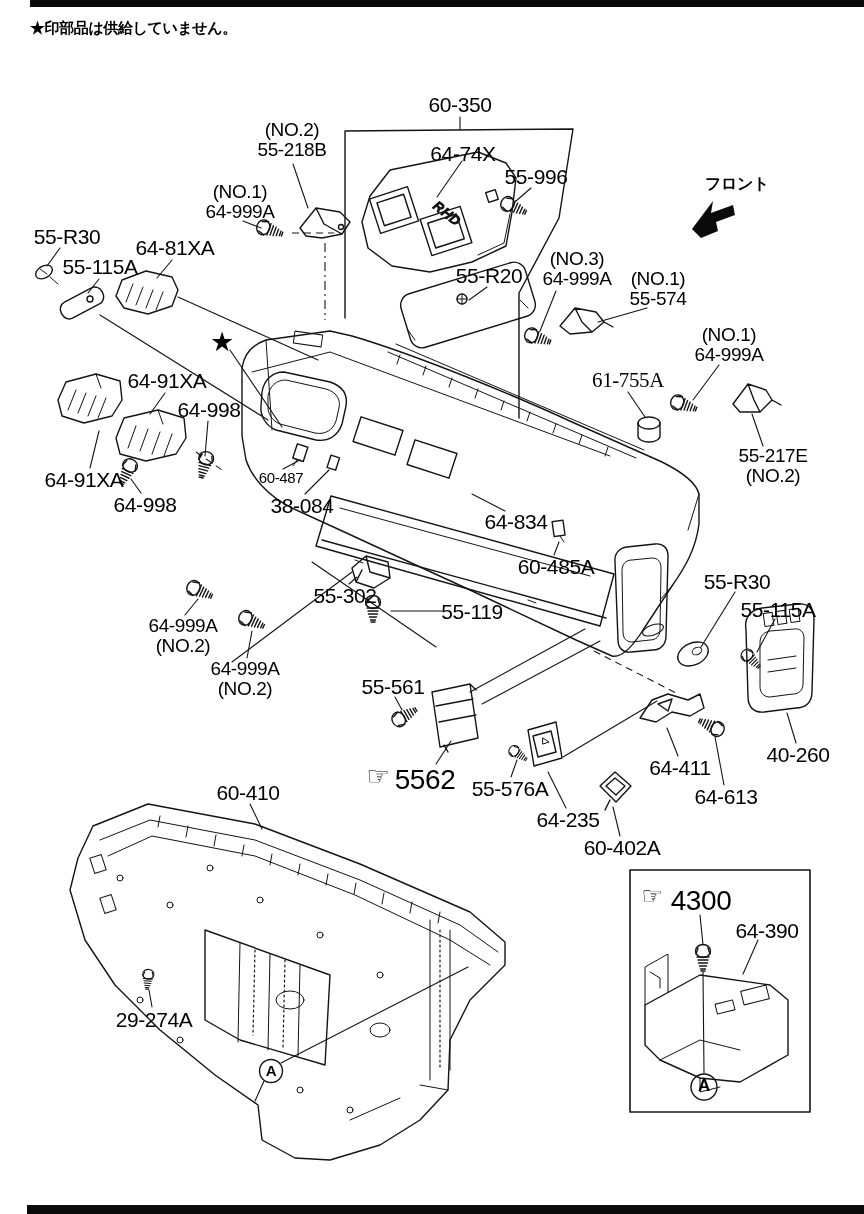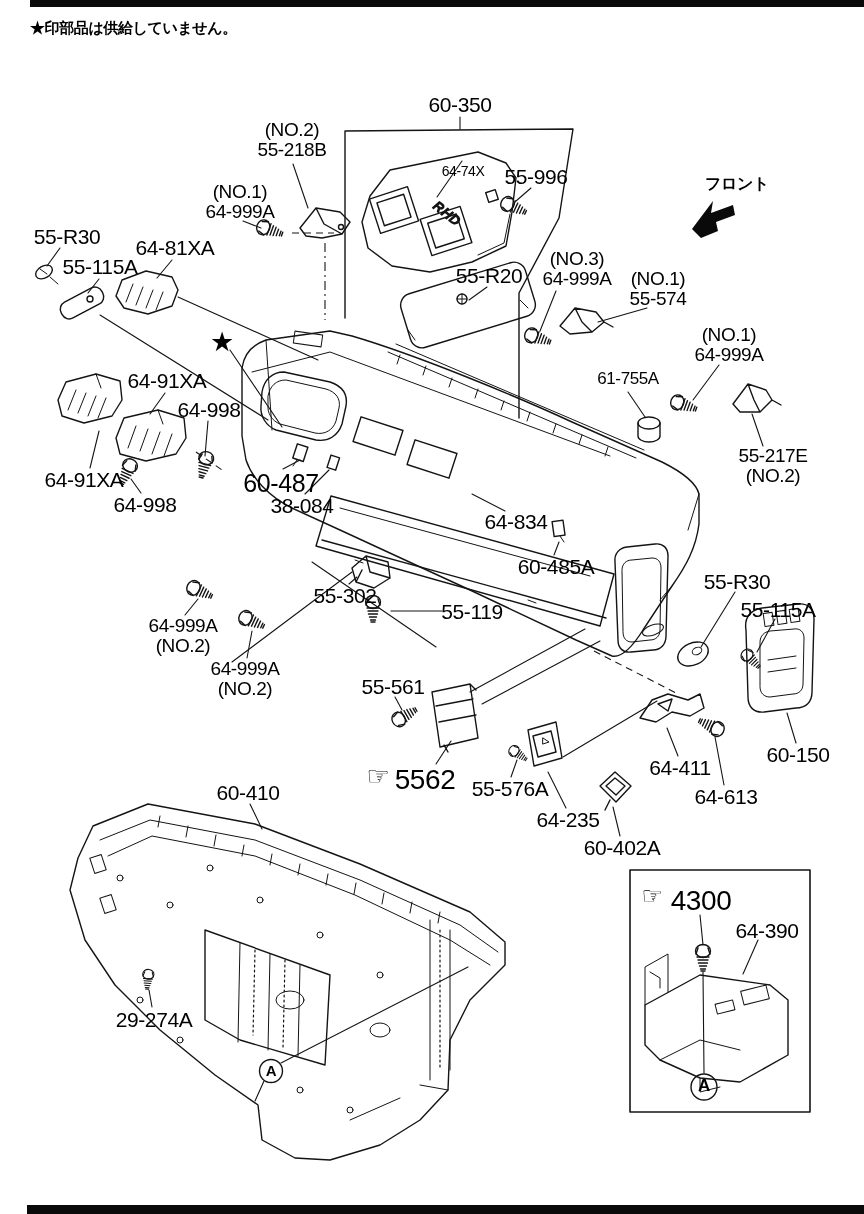--- a/index.html
+++ b/index.html
@@ -216,64 +216,64 @@
       <path class="leader" d="M460,117 L460,129 M462,161 L437,197 M531,188 L516,201 M293,164 L308,208 M243,221 L261,228 M60,248 L47,266 M99,279 L88,293 M172,260 L157,278 M487,287 L469,300 M556,291 L540,331 M647,308 L598,322 M719,365 L693,400 M628,392 L645,417 M763,446 L752,414 M165,393 L150,414 M208,421 L205,456 M90,468 L99,431 M141,493 L131,479 M283,469 L300,460 M305,494 L329,470 M505,511 L472,494 M554,555 L559,542 M349,584 L357,577 M442,611 L391,611 M185,615 L198,599 M247,658 L252,631 M395,697 L402,710 M436,764 L451,741 M511,777 L517,760 M566,808 L548,772 M620,836 L613,807 M735,592 L701,647 M775,619 L757,652 M796,743 L787,713 M678,756 L667,728 M724,785 L715,737 M250,804 L262,829 M152,1007 L149,990 M700,915 L703,945 M758,940 L743,974 M230,350 L282,427"></path>
       <path class="leader" d="M100,315 L268,420 M178,297 L318,360 M470,692 L585,629 M482,704 L600,641 M352,572 L232,662 M312,562 L436,647 M563,757 L657,701 M281,1063 L468,967 M264,1081 L255,1101 M703,972 L704,1073"></path>
       <path class="dashed" d="M292,233 L334,233 M196,452 L222,470 M594,651 L676,693"></path>
       <path class="dashdot" d="M325,243 L325,320"></path>
     </g>
   </svg>
 
   <div id="labels">
       <div class="lbl left bold" style="left: 30px; top: 20px; font-size: 15px;">★印部品は供給していません。</div>
       <div class="lbl" style="left: 460px; top: 94px; font-size: 21px;">60-350</div>
-      <div class="lbl" style="left: 463px; top: 143px; font-size: 14px; margin-top: 21px;">64-74X</div>
+      <div class="lbl" style="left: 463px; top: 143px; font-size: 21px;">64-74X</div>
       <div class="lbl" style="left: 536px; top: 166px; font-size: 21px;">55-996</div>
       <div class="lbl" style="left: 292px; top: 120px; font-size: 19px;">(NO.2)
 55-218B</div>
       <div class="lbl" style="left: 240px; top: 182px; font-size: 19px;">(NO.1)
 64-999A</div>
       <div class="lbl bold" style="left: 737px; top: 176px; font-size: 16px;">フロント</div>
       <div class="lbl" style="left: 67px; top: 226px; font-size: 21px;">55-R30</div>
       <div class="lbl" style="left: 175px; top: 237px; font-size: 21px;">64-81XA</div>
       <div class="lbl" style="left: 100px; top: 256px; font-size: 21px;">55-115A</div>
       <div class="lbl" style="left: 489px; top: 265px; font-size: 21px;">55-R20</div>
       <div class="lbl" style="left: 569px; top: 249px; font-size: 19px; margin-left: 8px;">(NO.3)
 64-999A</div>
       <div class="lbl" style="left: 658px; top: 269px; font-size: 19px;">(NO.1)
 55-574</div>
       <div class="lbl" style="left: 729px; top: 325px; font-size: 19px;">(NO.1)
 64-999A</div>
-      <div class="lbl" style="left: 628px; top: 370px; font-size: 17px;">61-755A</div>
+      <div class="lbl" style="left: 628px; top: 370px; font-size: 21px; font-family: Liberation Serif, serif;">61-755A</div>
       <div class="lbl" style="left: 773px; top: 446px; font-size: 19px;">55-217E
 (NO.2)</div>
       <div class="lbl" style="left: 222px; top: 328px; font-size: 27px;">★</div>
       <div class="lbl" style="left: 167px; top: 370px; font-size: 21px;">64-91XA</div>
       <div class="lbl" style="left: 209px; top: 399px; font-size: 21px;">64-998</div>
       <div class="lbl" style="left: 84px; top: 469px; font-size: 21px;">64-91XA</div>
       <div class="lbl" style="left: 145px; top: 494px; font-size: 21px;">64-998</div>
-      <div class="lbl" style="left: 281px; top: 470px; font-size: 25px;">60-487</div>
+      <div class="lbl" style="left: 281px; top: 470px; font-size: 15px;">60-487</div>
       <div class="lbl" style="left: 302px; top: 495px; font-size: 21px;">38-084</div>
       <div class="lbl" style="left: 516px; top: 511px; font-size: 21px;">64-834</div>
       <div class="lbl" style="left: 556px; top: 556px; font-size: 21px;">60-485A</div>
       <div class="lbl" style="left: 345px; top: 585px; font-size: 21px;">55-302</div>
       <div class="lbl" style="left: 472px; top: 601px; font-size: 21px;">55-119</div>
       <div class="lbl" style="left: 183px; top: 616px; font-size: 19px;">64-999A
 (NO.2)</div>
       <div class="lbl" style="left: 245px; top: 659px; font-size: 19px;">64-999A
 (NO.2)</div>
       <div class="lbl" style="left: 393px; top: 676px; font-size: 21px;">55-561</div>
       <div class="lbl" style="left: 378px; top: 763px; font-size: 26px;">☞</div>
       <div class="lbl" style="left: 425px; top: 765px; font-size: 28px;">5562</div>
       <div class="lbl" style="left: 510px; top: 778px; font-size: 21px;">55-576A</div>
       <div class="lbl" style="left: 568px; top: 809px; font-size: 21px;">64-235</div>
       <div class="lbl" style="left: 622px; top: 837px; font-size: 21px;">60-402A</div>
       <div class="lbl" style="left: 737px; top: 571px; font-size: 21px;">55-R30</div>
       <div class="lbl" style="left: 778px; top: 599px; font-size: 21px;">55-115A</div>
-      <div class="lbl" style="left: 798px; top: 744px; font-size: 21px;">60-150</div>
+      <div class="lbl" style="left: 798px; top: 744px; font-size: 21px;">40-260</div>
       <div class="lbl" style="left: 680px; top: 757px; font-size: 21px;">64-411</div>
       <div class="lbl" style="left: 726px; top: 786px; font-size: 21px;">64-613</div>
       <div class="lbl" style="left: 248px; top: 782px; font-size: 21px;">60-410</div>
       <div class="lbl" style="left: 154px; top: 1009px; font-size: 21px;">29-274A</div>
       <div class="lbl bold" style="left: 271px; top: 1063px; font-size: 15px;">A</div>
       <div class="lbl" style="left: 652px; top: 884px; font-size: 24px;">☞</div>
       <div class="lbl" style="left: 701px; top: 886px; font-size: 28px;">4300</div>
       <div class="lbl" style="left: 767px; top: 920px; font-size: 21px;">64-390</div>
       <div class="lbl bold" style="left: 704px; top: 1077px; font-size: 17px;">A</div>
     </div>

